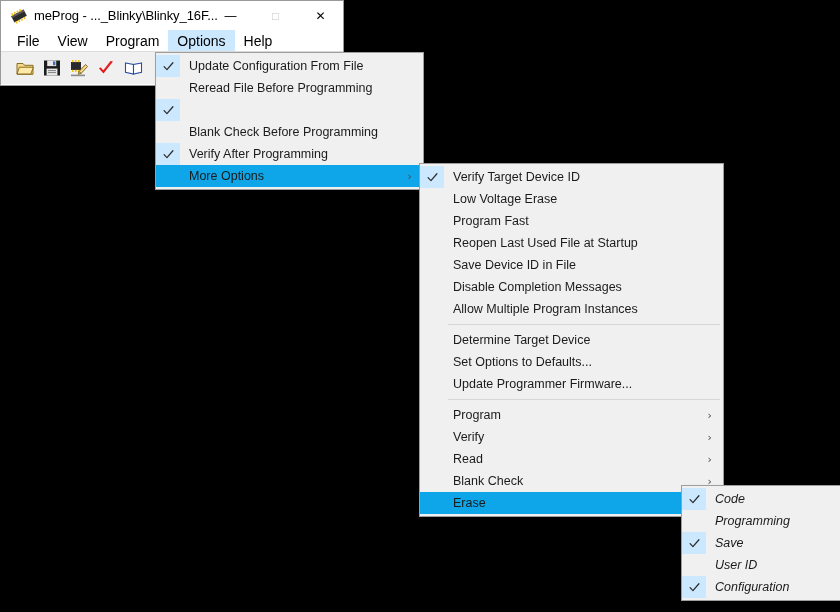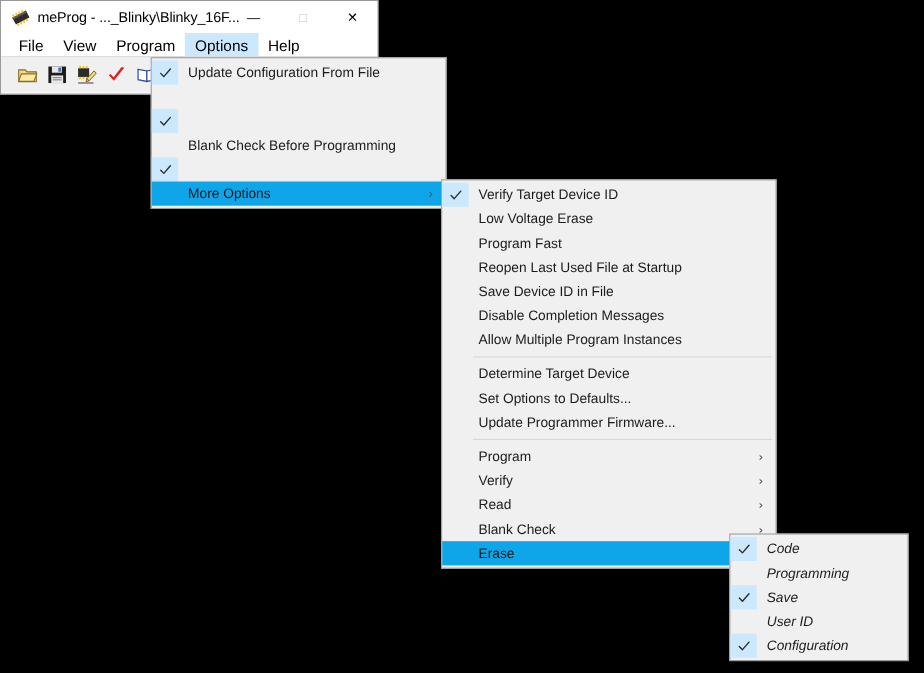--- a/index.html
+++ b/index.html
@@ -110,20 +110,21 @@
   }
 
   
   .menu-panel {
     position: absolute;
     background: #f0f0f0;
     border: 1px solid #9e9e9e;
     box-sizing: border-box;
     padding: 2px 0;
     box-shadow: 2px 2px 3px rgba(0,0,0,0.25);
+    margin-left: 18px;
   }
   .menu-row {
     position: relative;
     height: 22px;
     display: flex;
     align-items: center;
     font-size: 12.5px;
     color: #1b1b1b;
     white-space: nowrap;
     cursor: default;
@@ -295,38 +296,40 @@
     <div class="menu-row">
       <span class="check-box checked">
         <svg class="check-mark" viewBox="0 0 12 12">
           <path d="M1.2 6.2 L4.3 9.4 L10.8 1.9" fill="none" stroke="#2b2b2b" stroke-width="1.35" stroke-linecap="round" stroke-linejoin="round"></path>
         </svg>
       </span>
       <span class="menu-label">Update Configuration From File</span>
     </div>
     <div class="menu-row">
       <span class="check-box"></span>
+      <span class="menu-label">Reread File Before Programming</span>
     </div>
     <div class="menu-row">
       <span class="check-box checked">
         <svg class="check-mark" viewBox="0 0 12 12">
           <path d="M1.2 6.2 L4.3 9.4 L10.8 1.9" fill="none" stroke="#2b2b2b" stroke-width="1.35" stroke-linecap="round" stroke-linejoin="round"></path>
         </svg>
       </span>
     </div>
     <div class="menu-row">
       <span class="check-box"></span>
       <span class="menu-label">Blank Check Before Programming</span>
     </div>
     <div class="menu-row">
       <span class="check-box checked">
         <svg class="check-mark" viewBox="0 0 12 12">
           <path d="M1.2 6.2 L4.3 9.4 L10.8 1.9" fill="none" stroke="#2b2b2b" stroke-width="1.35" stroke-linecap="round" stroke-linejoin="round"></path>
         </svg>
       </span>
+      <span class="menu-label">Verify After Programming</span>
     </div>
     <div class="menu-row highlight">
       <span class="check-box"></span>
       <span class="menu-label">More Options</span>
       <span class="submenu-arrow">›</span>
     </div>
   </div>
 
 <div class="menu-panel" id="menu-more-options">
     <div class="menu-row">

